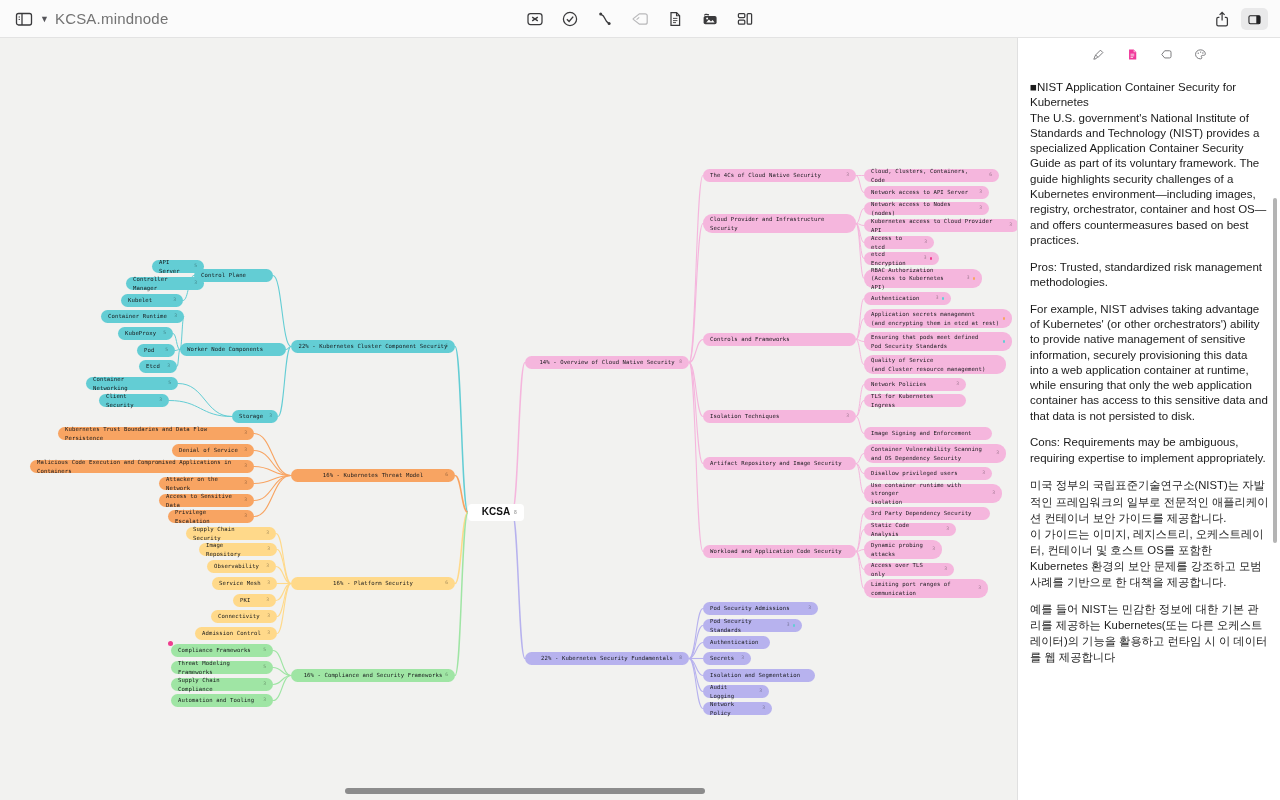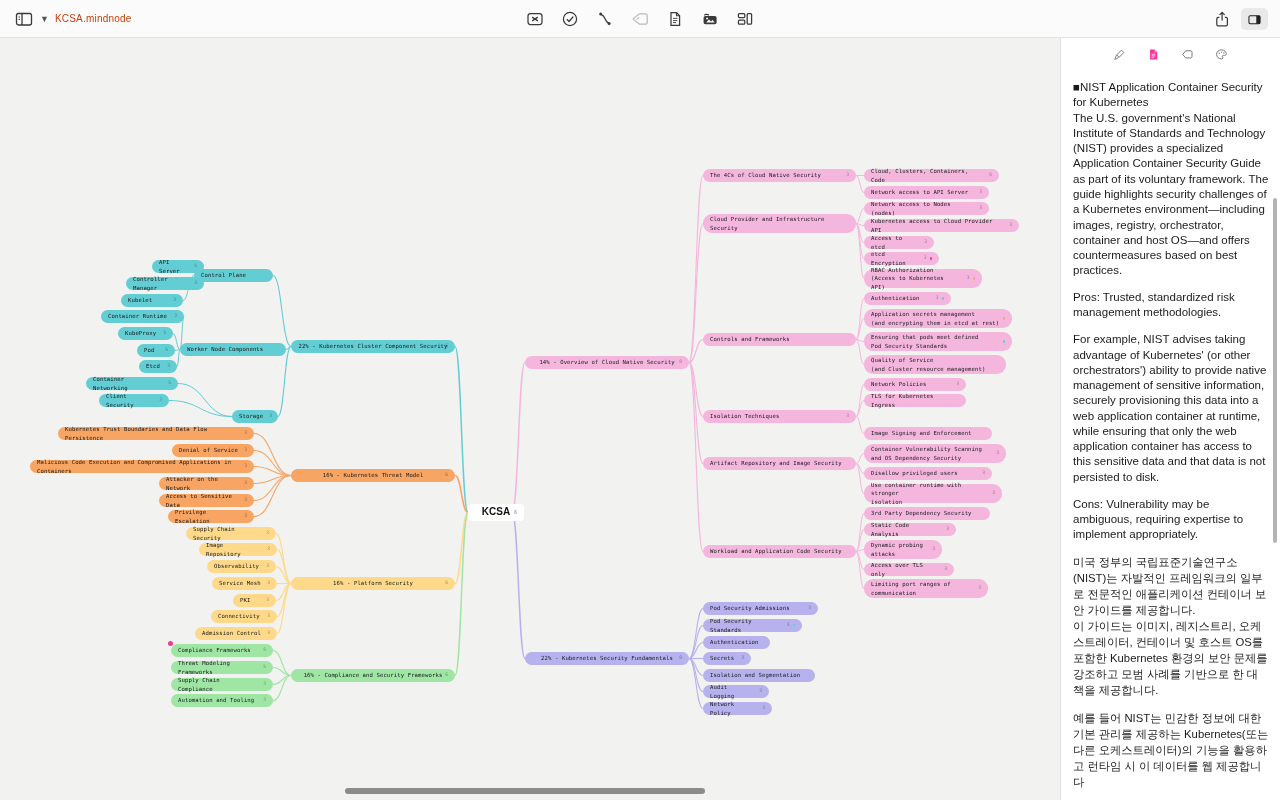--- a/index.html
+++ b/index.html
@@ -22,21 +22,21 @@
     display: flex; align-items: center; justify-content: center; gap: 15px;
     pointer-events: none;
   }
   .tb-center > * { pointer-events: auto; }
   .tb-right {
     position: absolute; right: 12px; top: 0; height: 38px;
     display: flex; align-items: center; gap: 8px;
   }
   .ticon { width: 20px; height: 20px; display: block; }
   .ticon svg { width: 20px; height: 20px; display: block; }
-  .doc-title { font-size: 10px; color: #c2410c; letter-spacing: .2px; }
+  .doc-title { font-size: 15px; color: #737373; letter-spacing: .2px; }
   .chev { font-size: 9px; color: #55555a; }
   .btn-act {
     width: 27px; height: 22px; border-radius: 5px; background: #e9e9ea;
     display: flex; align-items: center; justify-content: center;
   }
 
   
   .canvas {
     position: absolute; top: 38px; left: 0; width: 1060px; height: 762px;
     background: #f2f2f0; overflow: hidden;
@@ -82,21 +82,21 @@
   }
 
   
   .hscroll {
     position: absolute; left: 345px; bottom: 6px; width: 360px; height: 6px;
     background: #8c8c8c; border-radius: 3px;
   }
 
   
   .inspector {
-    position: absolute; top: 38px; right: 0; width: 220px; height: 762px;
+    position: absolute; top: 38px; right: 0; width: 263px; height: 762px;
     background: #ffffff; border-left: 1px solid #e0e0e0;
   }
   .insp-tabs {
     height: 32px; display: flex; align-items: center;
     justify-content: center; gap: 19px;
   }
   .insp-tabs .ticon { width: 15px; height: 15px; }
   .insp-tabs .ticon svg { width: 15px; height: 15px; }
   .insp-body {
     position: absolute; top: 32px; left: 0; right: 0; bottom: 0;
@@ -387,21 +387,21 @@
         </svg>
       </span>
     </div>
 
     <div class="insp-body">
       <div id="notes-en">
           <div class="note-p">■NIST Application Container Security for Kubernetes
 The U.S. government's National Institute of Standards and Technology (NIST) provides a specialized Application Container Security Guide as part of its voluntary framework. The guide highlights security challenges of a Kubernetes environment—including images, registry, orchestrator, container and host OS—and offers countermeasures based on best practices.</div>
           <div class="note-p">Pros: Trusted, standardized risk management methodologies.</div>
           <div class="note-p">For example, NIST advises taking advantage of Kubernetes' (or other orchestrators') ability to provide native management of sensitive information, securely provisioning this data into a web application container at runtime, while ensuring that only the web application container has access to this sensitive data and that data is not persisted to disk.</div>
-          <div class="note-p">Cons: Vulnerability may be ambiguous, requiring expertise to implement appropriately.</div>
+          <div class="note-p">Cons: Requirements may be ambiguous, requiring expertise to implement appropriately.</div>
         </div>
       <div id="notes-ko">
           <div class="note-p ko">미국 정부의 국립표준기술연구소(NIST)는 자발적인 프레임워크의 일부로 전문적인 애플리케이션 컨테이너 보안 가이드를 제공합니다.
 이 가이드는 이미지, 레지스트리, 오케스트레이터, 컨테이너 및 호스트 OS를 포함한 Kubernetes 환경의 보안 문제를 강조하고 모범 사례를 기반으로 한 대책을 제공합니다.</div>
           <div class="note-p ko">예를 들어 NIST는 민감한 정보에 대한 기본 관리를 제공하는 Kubernetes(또는 다른 오케스트레이터)의 기능을 활용하고 런타임 시 이 데이터를 웹 제공합니다</div>
         </div>
     </div>
     <div class="insp-scroll"></div>
   </div>
 </div>

